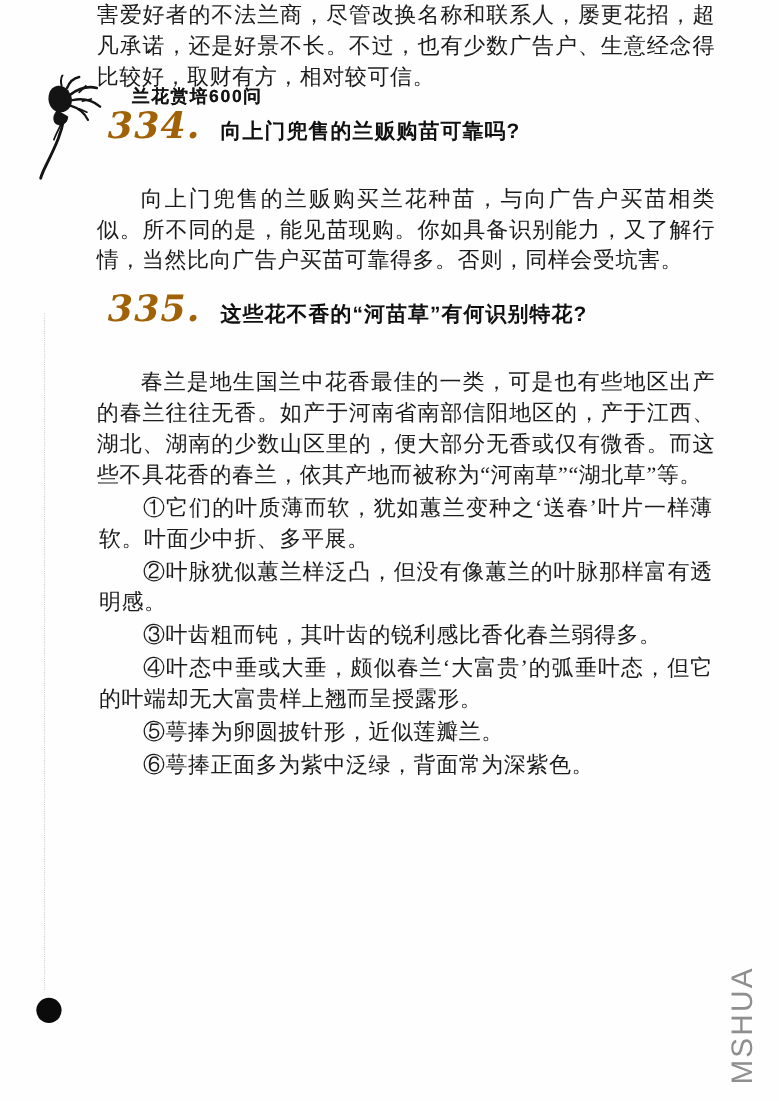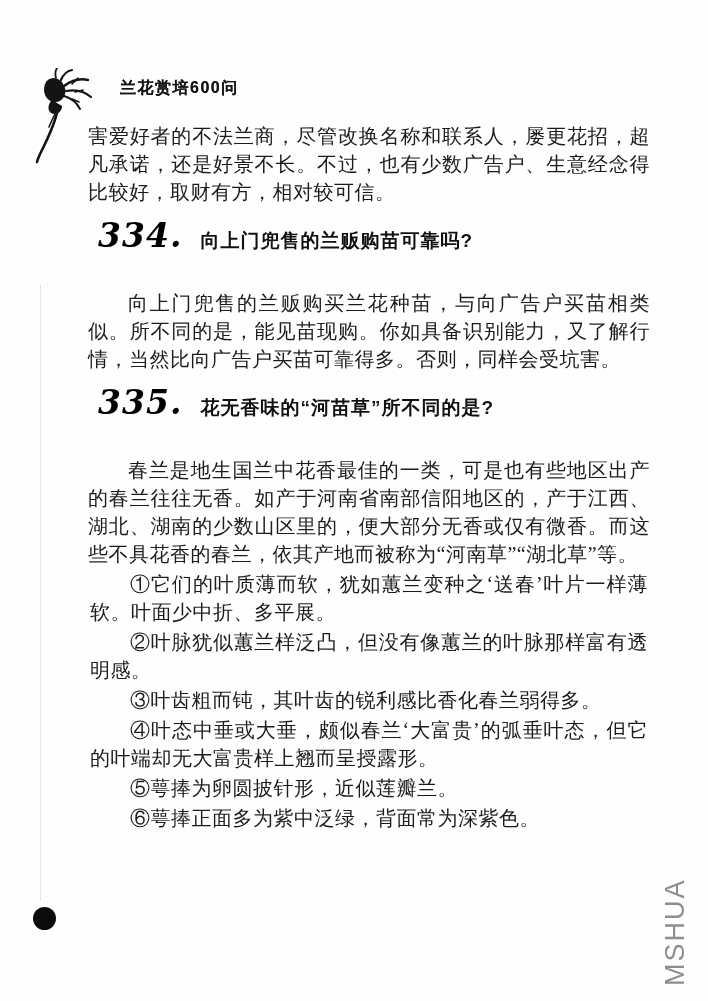--- a/index.html
+++ b/index.html
@@ -18,35 +18,34 @@
     position:absolute;left:120px;top:78px;
     font-family:"Liberation Sans","DejaVu Sans",sans-serif;
     font-weight:bold;font-size:16px;letter-spacing:1.5px;color:#141414;
     text-shadow:0 0 0.6px #333;
   }
   .margin-line{
     position:absolute;left:40px;top:285px;height:615px;width:0;
     border-left:1px dotted #bdbdbd;opacity:.7;
   }
   .column{
-    position:absolute;left:88px;top:12px;width:562px;
-    padding-top:110px;
+    position:absolute;left:88px;top:0;width:562px;
     font-size:20px;line-height:28px;letter-spacing:0.5px;
     text-align:justify;word-break:break-all;
   }
   .para{margin:0;}
   .indent{text-indent:2em;margin-top:35px;}
   .q-heading{
     display:flex;align-items:baseline;
     margin:12px 0 8px 10px;height:36px;
   }
   .q-num{
     font-family:"DejaVu Serif","Liberation Serif",serif;
     font-style:italic;font-weight:bold;
-    font-size:33px;line-height:36px;color:#000000;letter-spacing:1px;
+    font-size:33px;line-height:36px;color:#a16207;letter-spacing:1px;
   }
   .q-title{
     font-family:"Liberation Sans","DejaVu Sans",sans-serif;
     font-weight:bold;font-size:19px;letter-spacing:1px;
     margin-left:18px;color:#101010;
   }
   .list-item{margin:2px;text-indent:2em;}
   .watermark{
     position:absolute;left:660px;top:986px;
     transform:rotate(-90deg);transform-origin:0 0;
@@ -88,21 +87,21 @@
     <p class="para">害爱好者的不法兰商，尽管改换名称和联系人，屡更花招，超凡承诺，还是好景不长。不过，也有少数广告户、生意经念得比较好，取财有方，相对较可信。</p>
 
     <div class="q-heading">
       <span class="q-num">334.</span>
       <span class="q-title">向上门兜售的兰贩购苗可靠吗?</span>
     </div>
     <p class="para indent">向上门兜售的兰贩购买兰花种苗，与向广告户买苗相类似。所不同的是，能见苗现购。你如具备识别能力，又了解行情，当然比向广告户买苗可靠得多。否则，同样会受坑害。</p>
 
     <div class="q-heading">
       <span class="q-num">335.</span>
-      <span class="q-title">花无香味的“河苗草”所不同的是?</span>
+      <span class="q-title">这些花不香的“河苗草”有何识别特花?</span>
     </div>
     <p class="para indent">春兰是地生国兰中花香最佳的一类，可是也有些地区出产的春兰往往无香。如产于河南省南部信阳地区的，产于江西、湖北、湖南的少数山区里的，便大部分无香或仅有微香。而这些不具花香的春兰，依其产地而被称为“河南草”“湖北草”等。</p>
 
     <p class="list-item">①它们的叶质薄而软，犹如蕙兰变种之‘送春’叶片一样薄软。叶面少中折、多平展。</p>
     <p class="list-item">②叶脉犹似蕙兰样泛凸，但没有像蕙兰的叶脉那样富有透明感。</p>
     <p class="list-item">③叶齿粗而钝，其叶齿的锐利感比香化春兰弱得多。</p>
     <p class="list-item">④叶态中垂或大垂，颇似春兰‘大富贵’的弧垂叶态，但它的叶端却无大富贵样上翘而呈授露形。</p>
     <p class="list-item">⑤萼捧为卵圆披针形，近似莲瓣兰。</p>
     <p class="list-item">⑥萼捧正面多为紫中泛绿，背面常为深紫色。</p>
 

